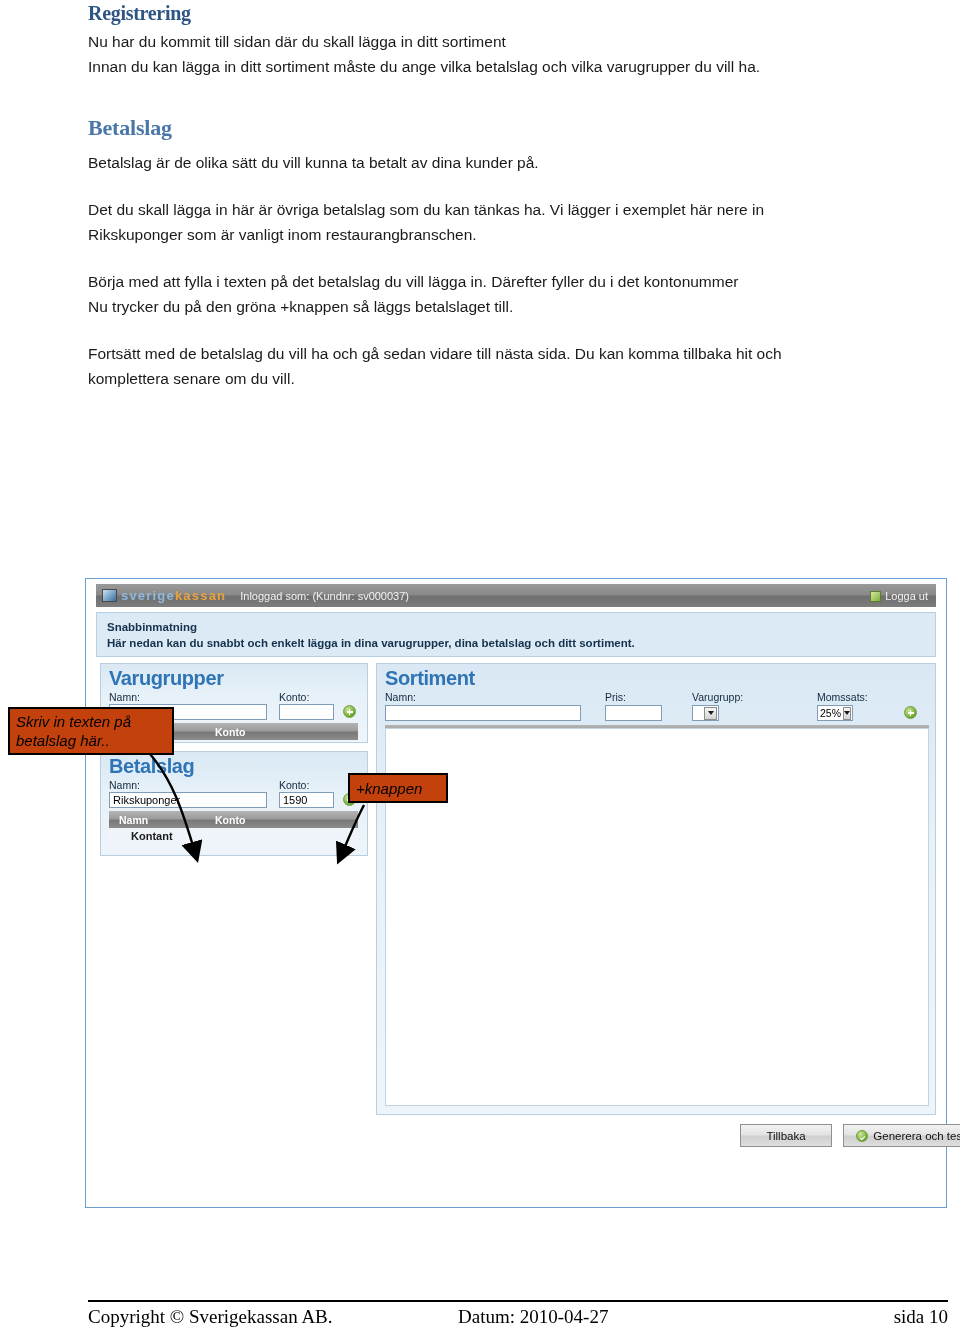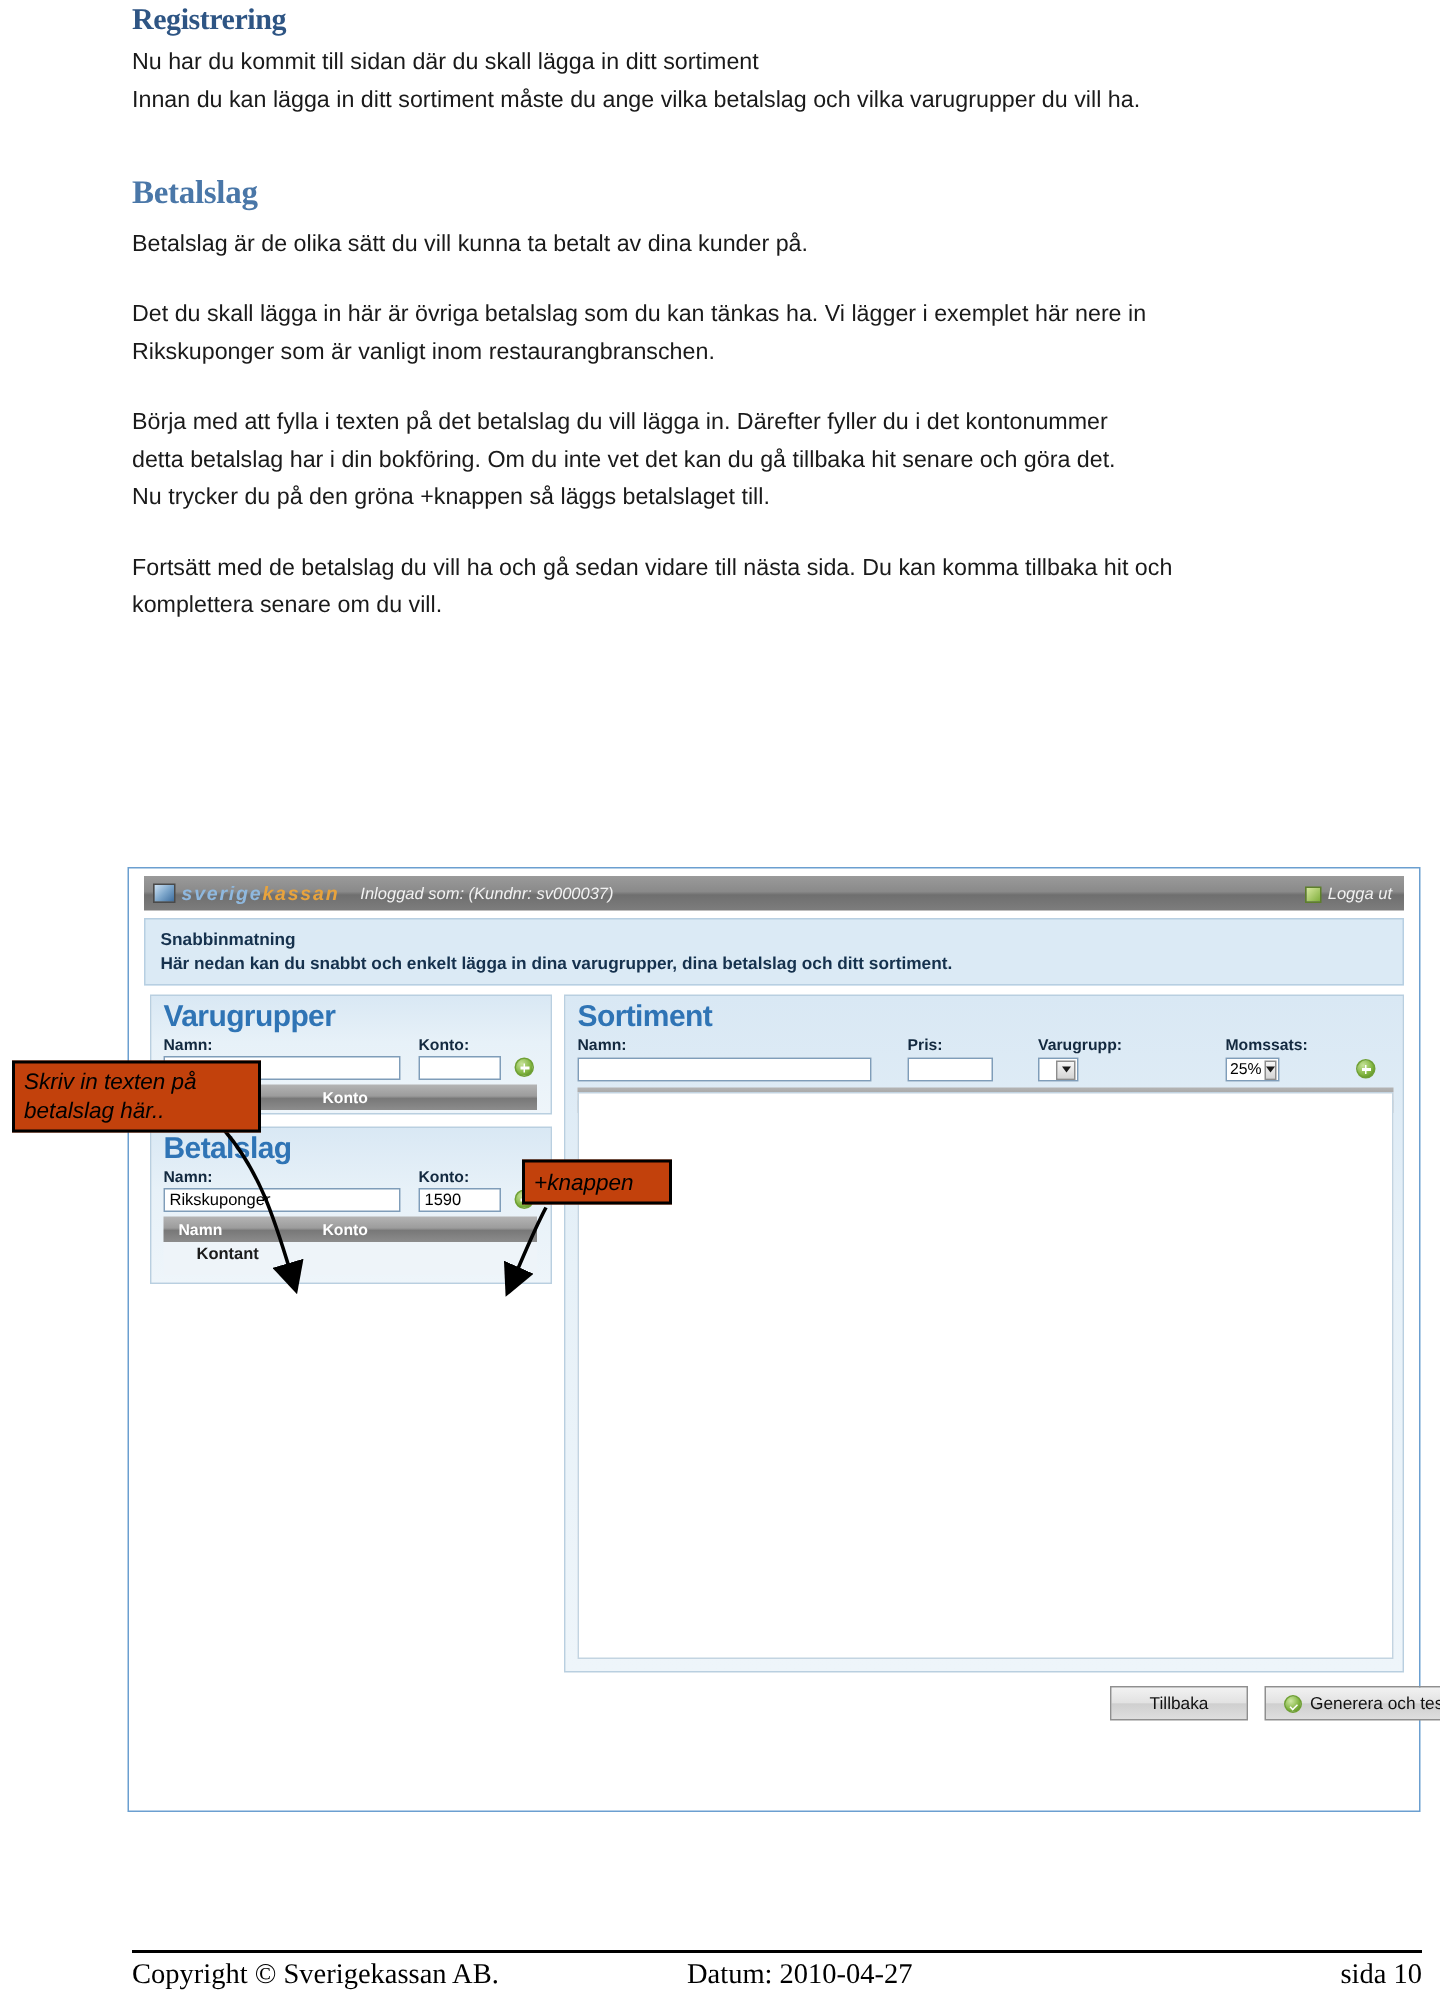--- a/index.html
+++ b/index.html
@@ -51,21 +51,21 @@
     background:#ffffff;
     border:1px solid #6b9fd0;
     box-sizing:border-box;
   }
 
   .app-header {
     position:absolute; left:10px; top:5px;
     width:840px; height:23px;
     background:linear-gradient(to bottom,#9a9a9a 0%,#8a8a8a 45%,#6f6f6f 55%,#7d7d7d 100%);
     box-sizing:border-box;
-    display:flex; align-items:center;font-style:italic;
+    display:flex; align-items:center;
   }
   .logo-icon {
     width:15px;height:13px;margin-left:6px;margin-right:4px;
     background:linear-gradient(135deg,#cfe3f5 0%,#7fa8cc 50%,#3d6d9e 100%);
     border:1px solid #4a4a4a;
     box-sizing:border-box;
   }
   .logo-text { font-size:13px; font-weight:bold; letter-spacing:1.2px; }
   .logo-sv { color:#8fb8de; }
   .logo-ka { color:#e8a33d; }
@@ -104,21 +104,21 @@
   #panel-varugrupper { left:14px; top:84px;  width:268px; height:80px; }
   #panel-betalslag   { left:14px; top:172px; width:268px; height:105px; }
   #panel-sortiment   { left:290px; top:84px; width:560px; height:452px; }
 
   .panel-title {
     font-family:"Liberation Sans", sans-serif;
     font-size:20px; font-weight:bold; color:#2f74b5;
     margin:3px 0 0 8px; line-height:22px; letter-spacing:-0.4px;
   }
   .field-label {
-    font-size:10.5px; font-weight:bold; color:#13293f;
+    font-size:10.5px; font-weight:normal; color:#13293f;
     position:absolute;
   }
   .txtfield {
     position:absolute;
     background:#ffffff;
     border:1px solid #7f9db9;
     box-sizing:border-box;
     height:16px;
     font-size:11px; color:#000;
     padding:0 3px;
@@ -256,21 +256,20 @@
   <p class="body">Betalslag är de olika sätt du vill kunna ta betalt av dina kunder på.</p>
 
   <div class="spacer-md"></div>
 
   <p class="body">Det du skall lägga in här är övriga betalslag som du kan tänkas ha. Vi lägger i exemplet här nere in</p>
   <p class="body">Rikskuponger som är vanligt inom restaurangbranschen.</p>
 
   <div class="spacer-md"></div>
 
   <p class="body">Börja med att fylla i texten på det betalslag du vill lägga in. Därefter fyller du i det kontonummer</p>
-  <p class="body">detta betalslag har i din bokföring. Om du inte vet det kan du gå tillbaka hit senare och göra det.</p>
   <p class="body">Nu trycker du på den gröna +knappen så läggs betalslaget till.</p>
 
   <div class="spacer-md"></div>
 
   <p class="body">Fortsätt med de betalslag du vill ha och gå sedan vidare till nästa sida. Du kan komma tillbaka hit och</p>
   <p class="body">komplettera senare om du vill.</p>
 </div>
 
 <div class="shot">
 

